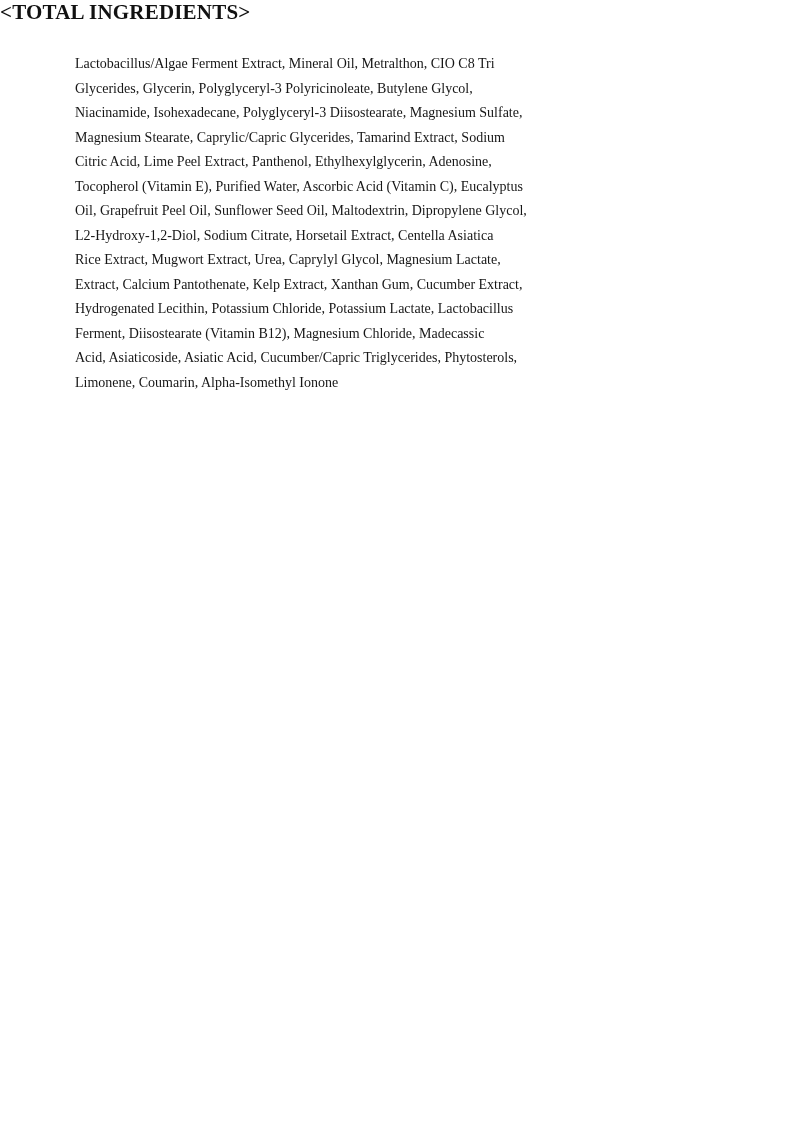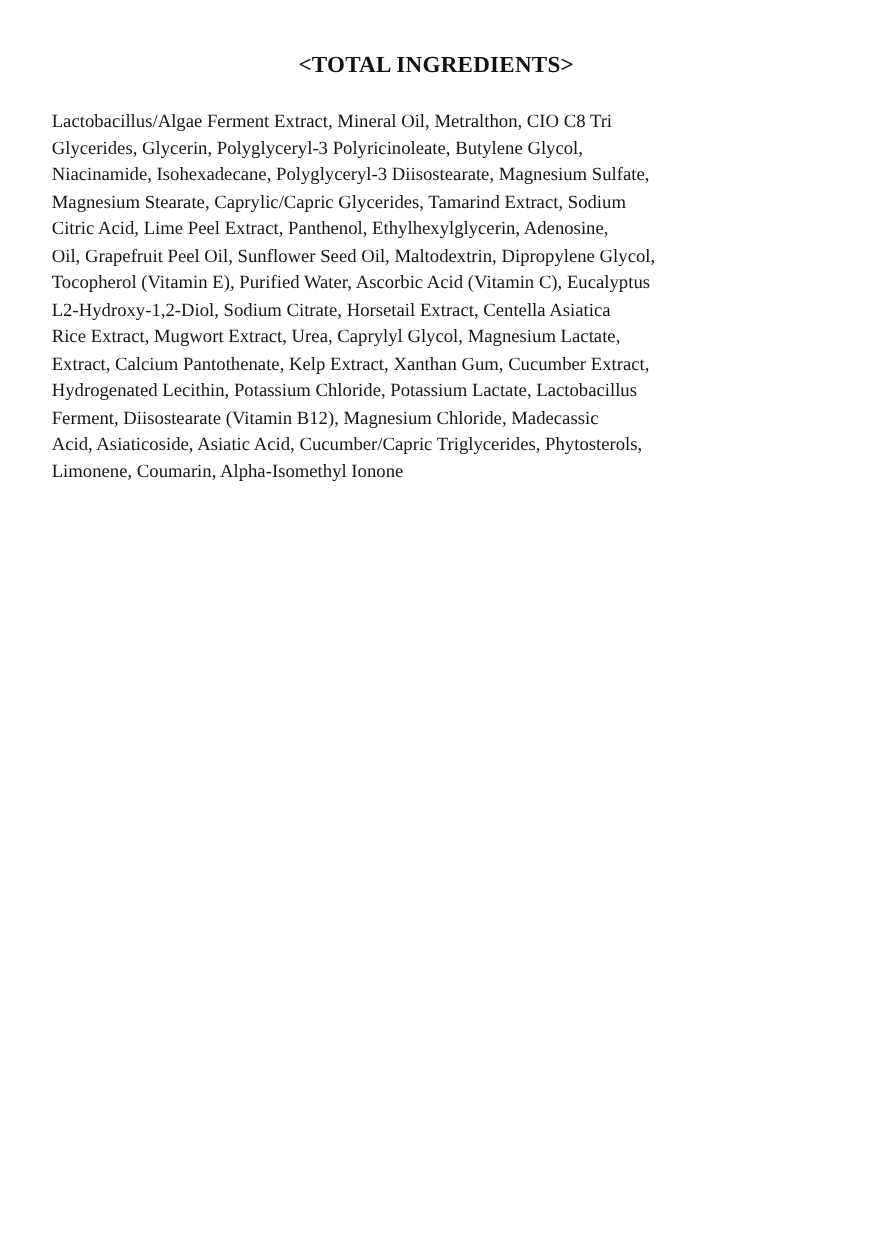--- a/index.html
+++ b/index.html
@@ -11,53 +11,53 @@
     position: relative;
     width: 793px;
     height: 1122px;
     background: #ffffff;
     overflow: hidden;
     font-family: "Liberation Serif", "DejaVu Serif", serif;
     color: #161616;
   }
   .title {
     margin: 0;
-    padding-top: 46px;
-    text-align: center;
+    text-align: left;
     font-size: 21px;
     font-weight: bold;
     line-height: 24px;
     letter-spacing: 0.2px;
     color: #111111;
   }
   .body-text {
     margin-top: 28px;
     padding-left: 47px;
     padding-right: 44px;
-    font-size: 17px;
+    font-size: 14px;
     line-height: 24.5px;
+    margin-left: 28px;
   }
   .ingredients-line {
     white-space: nowrap;
   }
 </style>
 </head>
 <body>
 
 <div class="page">
   <h1 class="title">&lt;TOTAL INGREDIENTS&gt;</h1>
 
   <div class="body-text">
     <div class="ingredients-line">Lactobacillus/Algae Ferment Extract, Mineral Oil, Metralthon, CIO C8 Tri</div>
     <div class="ingredients-line">Glycerides, Glycerin, Polyglyceryl-3 Polyricinoleate, Butylene Glycol,</div>
     <div class="ingredients-line">Niacinamide, Isohexadecane, Polyglyceryl-3 Diisostearate, Magnesium Sulfate,</div>
     <div class="ingredients-line">Magnesium Stearate, Caprylic/Capric Glycerides, Tamarind Extract, Sodium</div>
     <div class="ingredients-line">Citric Acid, Lime Peel Extract, Panthenol, Ethylhexylglycerin, Adenosine,</div>
+    <div class="ingredients-line">Tocopherol (Vitamin E), Purified Water, Ascorbic Acid (Vitamin C), Eucalyptus</div>
     <div class="ingredients-line">Oil, Grapefruit Peel Oil, Sunflower Seed Oil, Maltodextrin, Dipropylene Glycol,</div>
-    <div class="ingredients-line">Tocopherol (Vitamin E), Purified Water, Ascorbic Acid (Vitamin C), Eucalyptus</div>
     <div class="ingredients-line">L2-Hydroxy-1,2-Diol, Sodium Citrate, Horsetail Extract, Centella Asiatica</div>
     <div class="ingredients-line">Rice Extract, Mugwort Extract, Urea, Caprylyl Glycol, Magnesium Lactate,</div>
     <div class="ingredients-line">Extract, Calcium Pantothenate, Kelp Extract, Xanthan Gum, Cucumber Extract,</div>
     <div class="ingredients-line">Hydrogenated Lecithin, Potassium Chloride, Potassium Lactate, Lactobacillus</div>
     <div class="ingredients-line">Ferment, Diisostearate (Vitamin B12), Magnesium Chloride, Madecassic</div>
     <div class="ingredients-line">Acid, Asiaticoside, Asiatic Acid, Cucumber/Capric Triglycerides, Phytosterols,</div>
     <div class="ingredients-line">Limonene, Coumarin, Alpha-Isomethyl Ionone</div>
   </div>
 </div>
 

